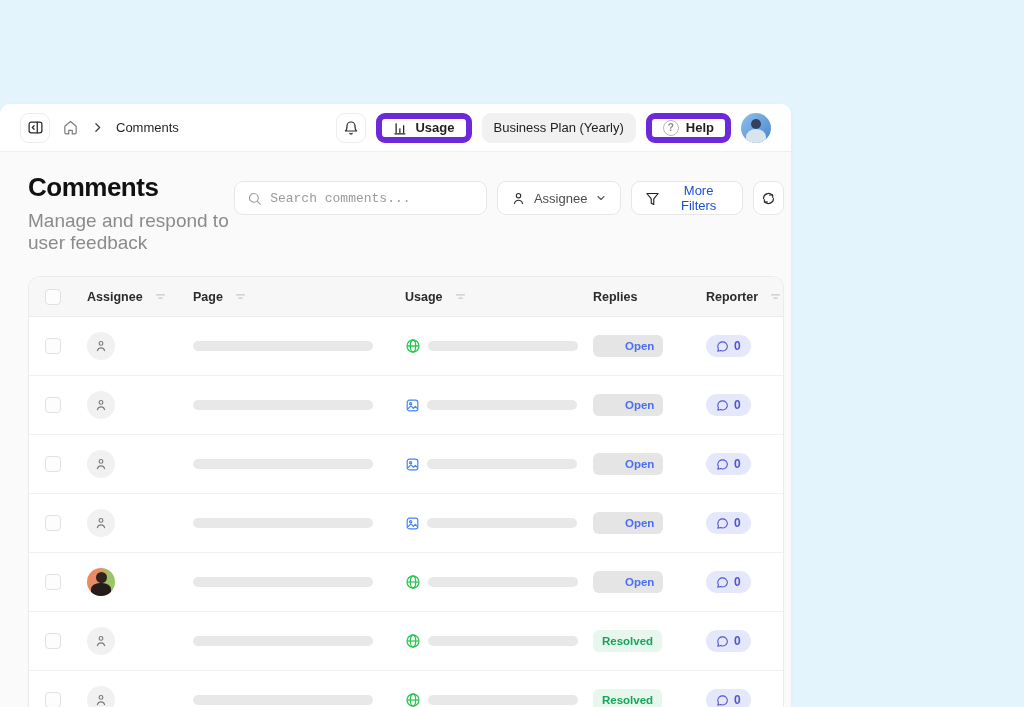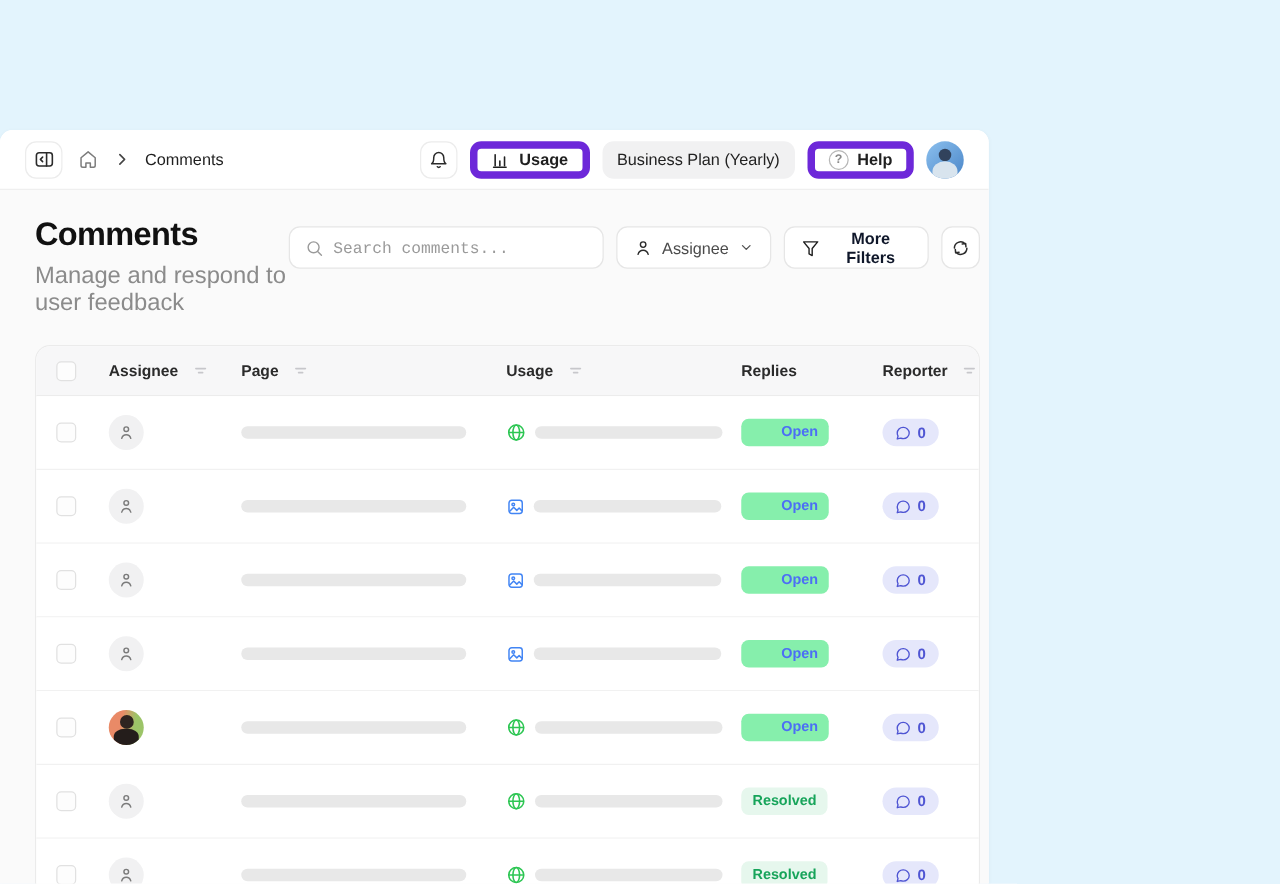--- a/index.html
+++ b/index.html
@@ -37,21 +37,21 @@
   .page-sub { font-size:19px; color:#8b8b8b; margin-top:7px; }
   .toolbar { display:flex; align-items:center; gap:10px; margin-top:9px; }
   .search-box { width:275px; height:34px; background:#fff; border:1px solid #e6e6e6; border-radius:9px;
                 display:flex; align-items:center; gap:8px; padding:0 12px; color:#9a9a9a; }
   .search-box input { border:none; outline:none; flex:1; font-size:13px; color:#15803d; background:transparent;
                       font-family:Liberation Mono, monospace; }
   .search-box input::placeholder { color:#9a9a9a; }
   .tool-btn { height:34px; background:#fff; border:1px solid #e6e6e6; border-radius:9px; display:flex;
               align-items:center; gap:8px; padding:0 13px; font-size:13px; cursor:pointer; }
   .tool-btn .lbl-gray { color:#4b4b4b; font-weight:500; }
-  .tool-btn .lbl-dark { color:#0f172a; font-weight:700; }
+  .tool-btn .lbl-dark { color:#1d4ed8; font-weight:400; }
   .sq { width:34px; padding:0; justify-content:center; }
 
   
   .table-card { margin-top:22px; background:#fff; border:1px solid #ebebeb; border-bottom:none;
                 border-radius:12px 12px 0 0; overflow:hidden; }
   .tgrid { display:grid; grid-template-columns:58px 106px 212px 188px 113px 77px 104px 1fr; align-items:center; }
   .thead { height:40px; background:#f7f7f8; border-bottom:1px solid #ececec; }
   .th { display:flex; align-items:center; gap:11px; font-size:12.5px; font-weight:700; color:#2b2b2b; }
   .flt { color:#c7c7cb; display:flex; }
   .sort { color:#3c3c3c; display:flex; }
@@ -64,21 +64,21 @@
   .av-photo { width:28px; height:28px; border-radius:50%; background:linear-gradient(100deg,#e98a67 35%,#9cc468 70%);
               position:relative; overflow:hidden; }
   .av-photo .head { position:absolute; left:8.5px; top:4px; width:11px; height:11px; border-radius:50%; background:#2e2420; }
   .av-photo .body { position:absolute; left:4px; top:15px; width:20px; height:14px; border-radius:45% 45% 0 0; background:#241d1b; }
   .skel { height:10px; border-radius:5px; background:#e8e8e8; }
   .sk-content { width:180px; }
   .sk-page { width:150px; }
   .page-cell { gap:7px; }
   .badge { display:inline-flex; align-items:center; height:22px; padding:0 9px; border-radius:6px;
            font-size:11.5px; font-weight:700; }
-  .badge.open { background:#86efac; color:#4c6ef5;padding-left:32px; }
+  .badge.open { background:#e5e5e5; color:#4c6ef5;padding-left:32px; }
   .badge.resolved { background:#e6f7ed; color:#17a45a; }
   .replies-pill { display:inline-flex; align-items:center; gap:5px; height:22px; padding:0 10px;
                   border-radius:11px; background:#e5e7fb; color:#4f55d3; font-size:12px; font-weight:600; cursor:pointer; }
   .reporter-circle { width:29px; height:29px; border-radius:50%; background:#e5e5e5; }
   .created-cell { flex-direction:column; align-items:flex-start; gap:7px; }
   .sk-c1 { width:74px; height:9px; }
   .sk-c2 { width:90px; height:9px; }
   svg { display:block; }
 </style>
 </head>

